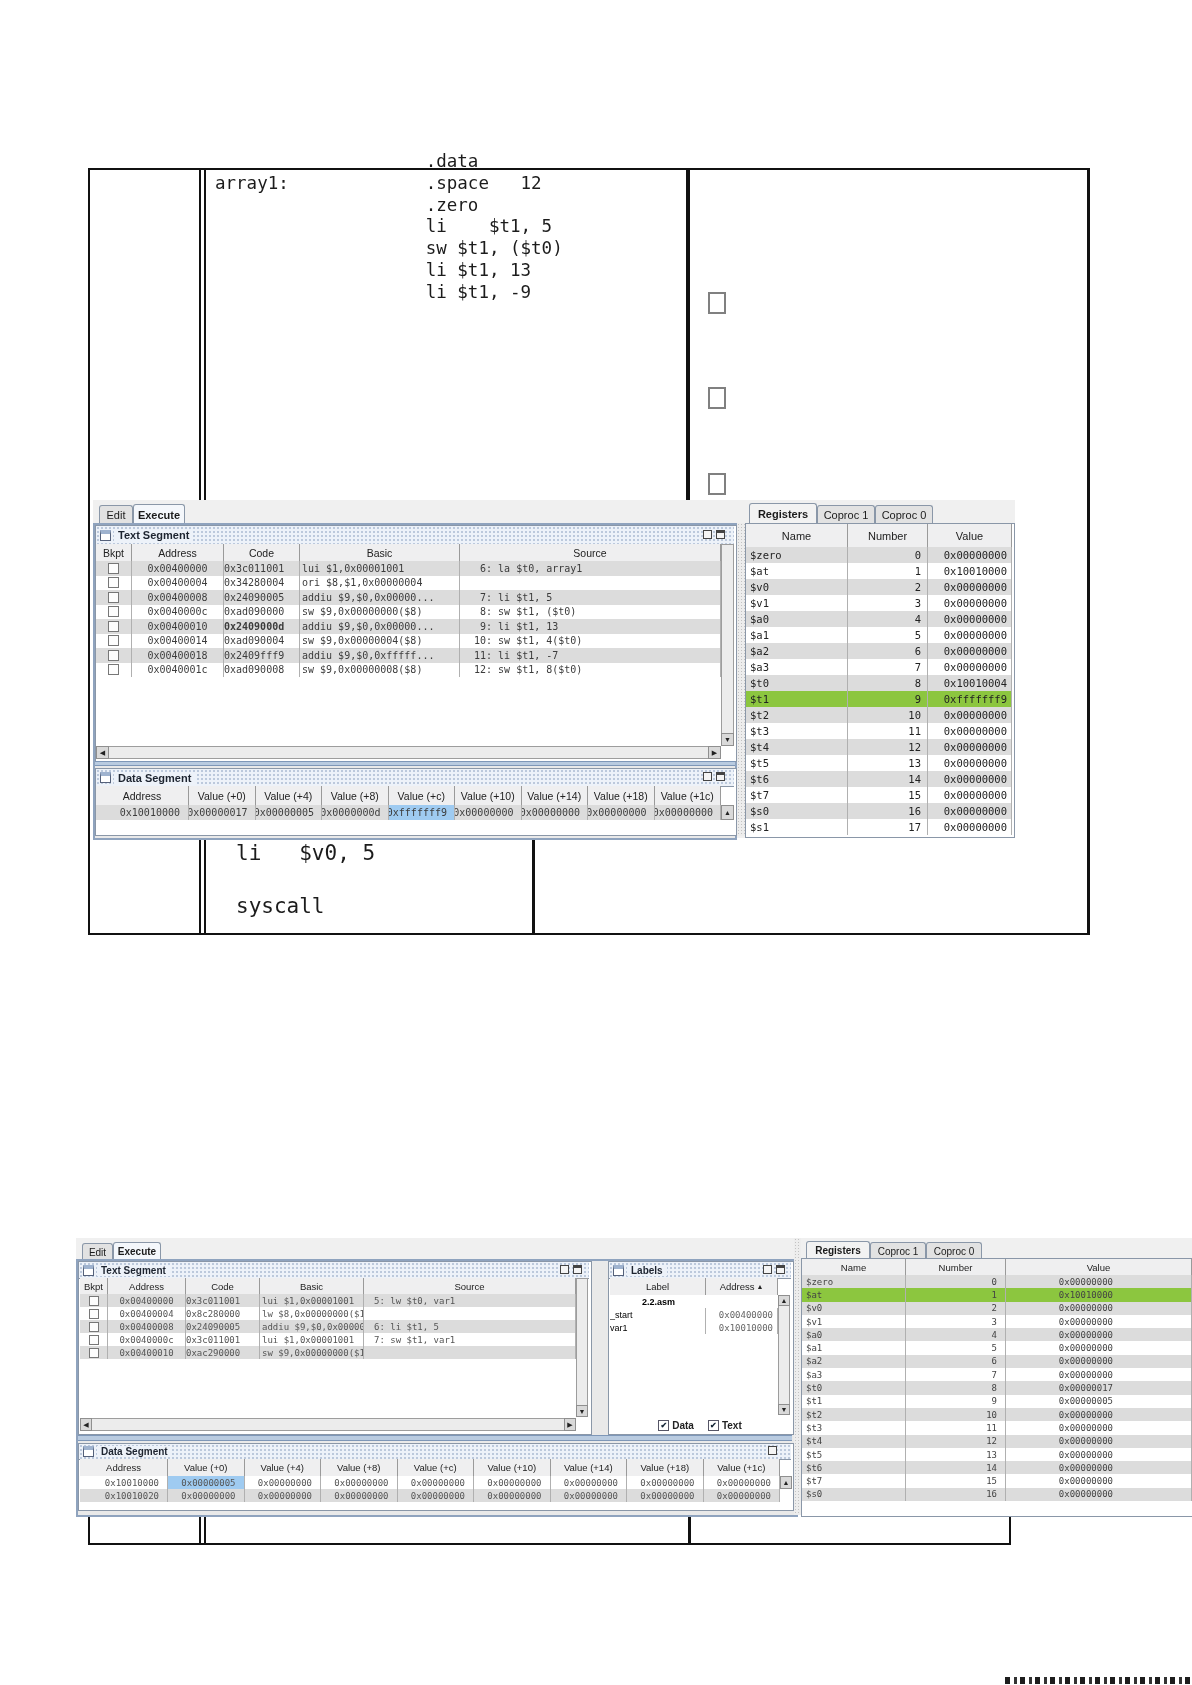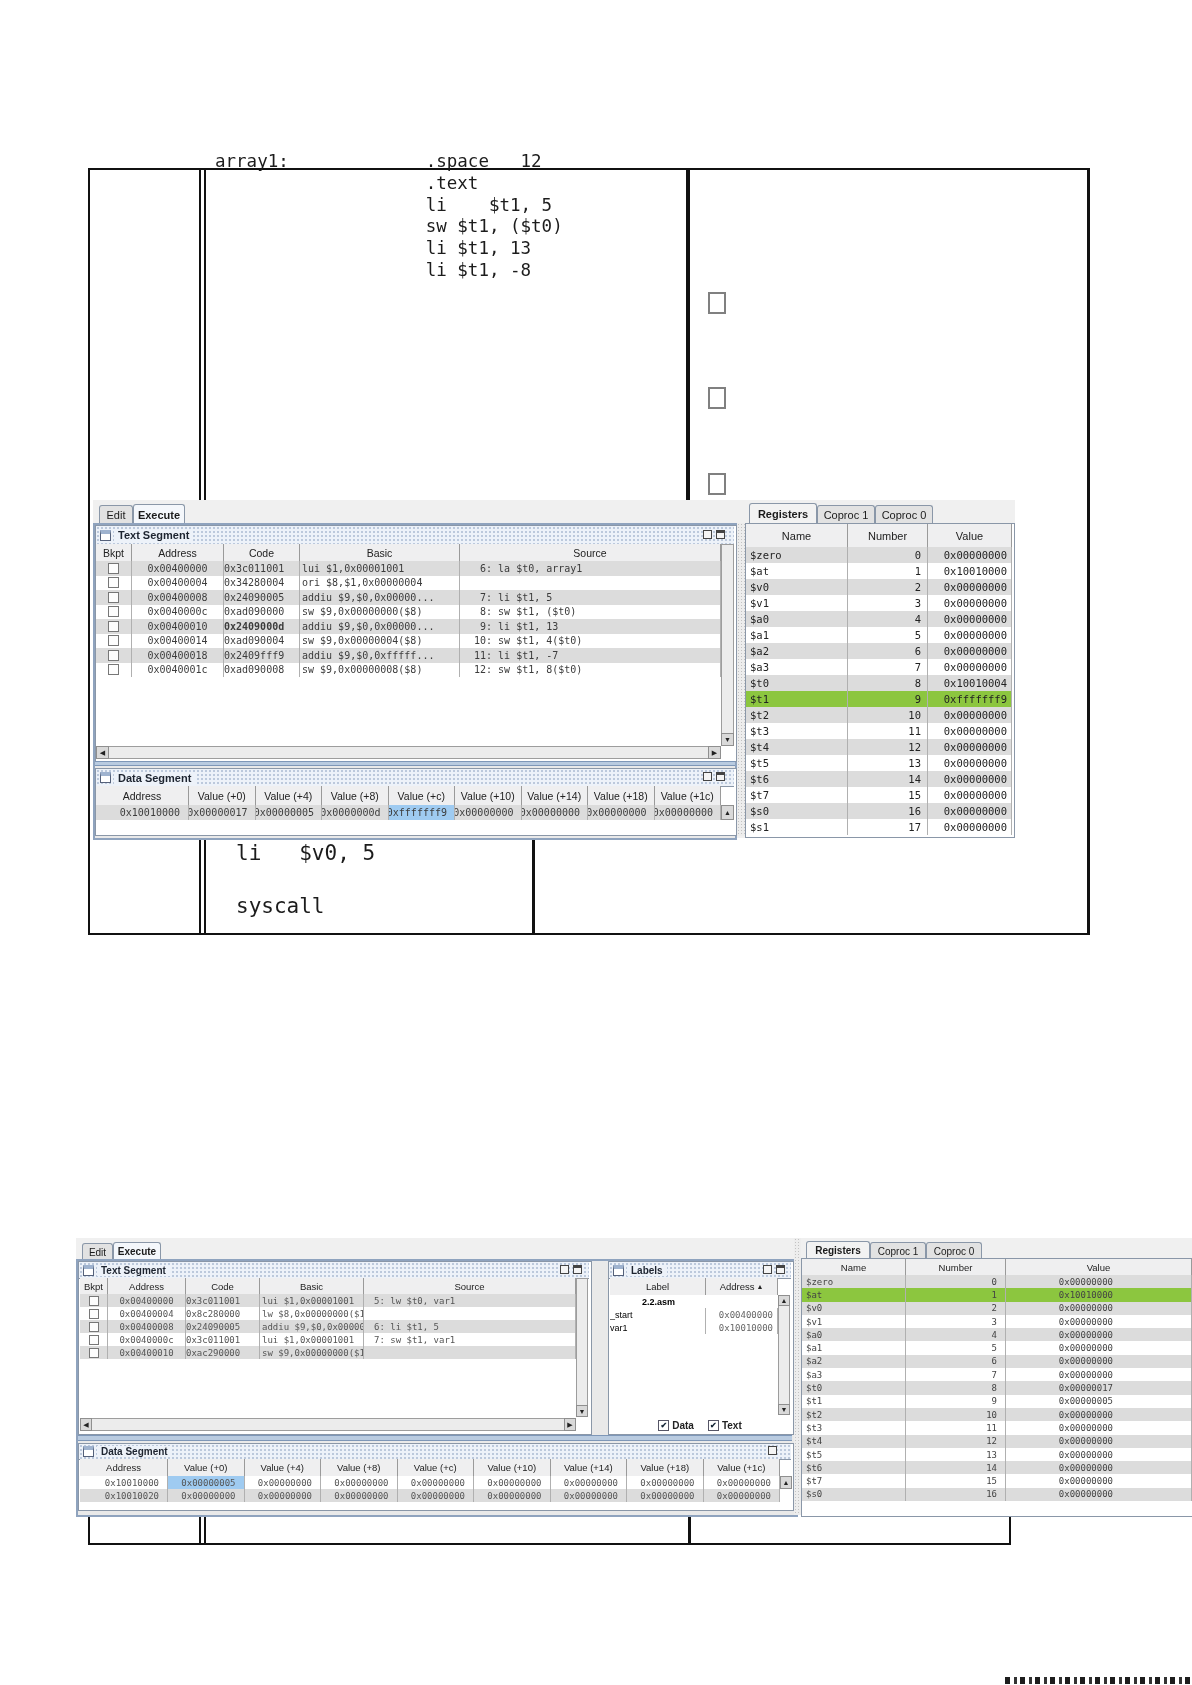--- a/index.html
+++ b/index.html
@@ -70,26 +70,27 @@
   <div class="tline" style="left:204px;top:1509px;width:2px;height:36px;"></div>
   <div class="tline" style="left:688px;top:1509px;width:3px;height:36px;"></div>
   <div class="tline" style="left:1009px;top:1512px;width:2px;height:33px;"></div>
   <div class="tline" style="left:88px;top:1543px;width:923px;height:2px;"></div>
 
   <div class="docbox" style="left:708px;top:292px;"></div>
   <div class="docbox" style="left:708px;top:387px;"></div>
   <div class="docbox" style="left:708px;top:473px;"></div>
 
   <div id="code1" class="codeblock" style="left:215px;top:151px;font-size:17.5px;line-height:21.8px;">
+      <div>                    .data</div>
       <div>array1:             .space   12</div>
-      <div>                    .text</div>
+      <div>                    .zero</div>
       <div>                    li    $t1, 5</div>
       <div>                    sw $t1, ($t0)</div>
       <div>                    li $t1, 13</div>
-      <div>                    li $t1, -8</div>
+      <div>                    li $t1, -9</div>
     </div>
   <div id="code2" class="codeblock" style="left:236px;top:840px;font-size:21px;line-height:26.5px;">
       <div>li   $v0, 5</div>
       <div> </div>
       <div>syscall</div>
     </div>
 
   <div class="shot" style="left:93px;top:500px;width:922px;height:338px;">
 
     <div class="tab" style="left:6px;top:5px;width:32px;height:18px;font-size:11px;">

